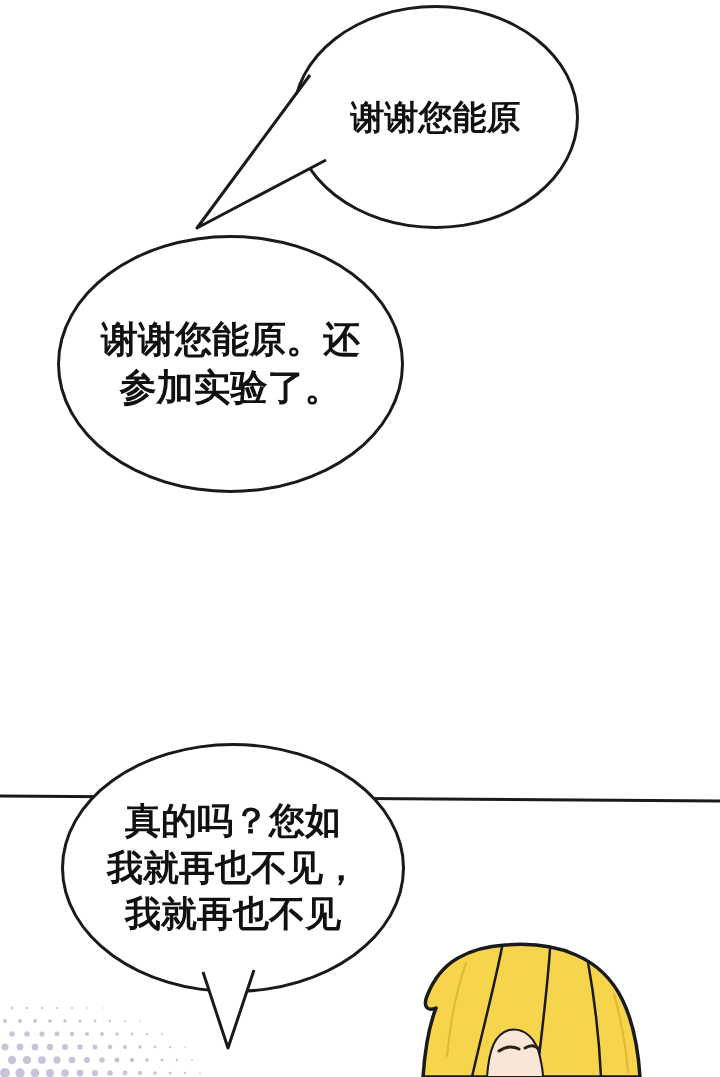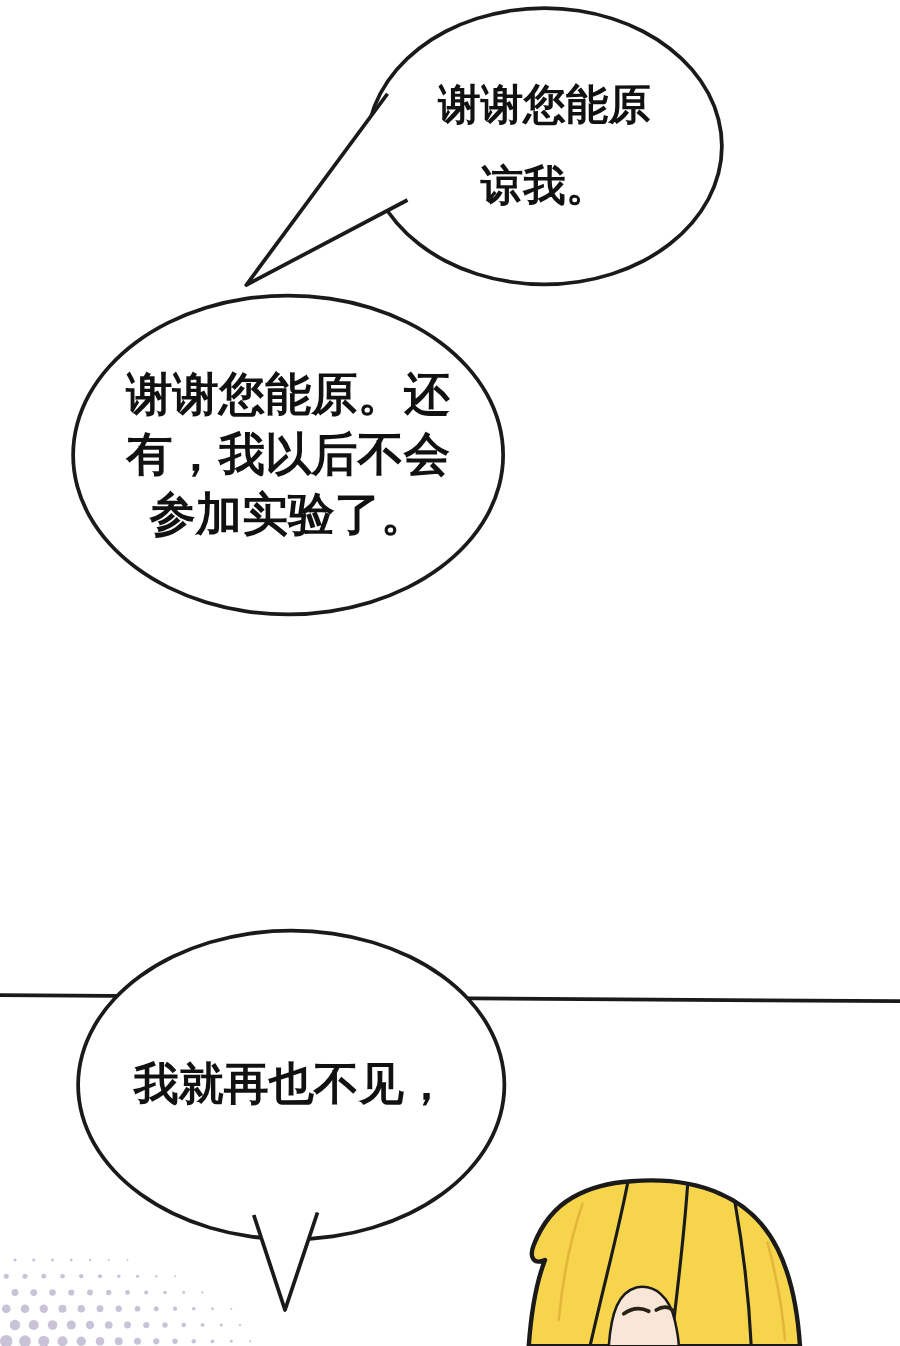--- a/index.html
+++ b/index.html
@@ -118,31 +118,31 @@
       <path stroke="#1a1a1a" stroke-width="2" d="M 487 1077 C 489 1049 495 1034 509 1030
                C 524 1027 536 1038 540 1057
                C 542 1066 543 1072 543 1077 Z" fill="#f9e6d6"></path>
       <path fill="none" stroke="#2a2118" stroke-width="3" stroke-linecap="round" d="M 499 1051 Q 509 1044 519 1049"></path>
       <path fill="none" stroke="#2a2118" stroke-width="3" stroke-linecap="round" d="M 525 1048 Q 533 1043 539 1049"></path>
     </g>
   </svg>
 
   <div id="bubble-1" class="bubble">
     <span class="line">谢谢您能原</span>
-    <span class="line">谅我。</span>
   </div>
 
   <div id="bubble-2" class="bubble">
     <span class="line">谢谢您能原。还</span>
-    <span class="line">有，我以后不会</span>
     <span class="line">参加实验了。</span>
   </div>
 
   <div id="bubble-3" class="bubble">
+    <span class="line">真的吗？您如</span>
     <span class="line">我就再也不见，</span>
+    <span class="line">我就再也不见</span>
   </div>
 
   <svg id="tail-layer" class="layer" viewBox="0 0 720 1077">
     <path d="M 310 75 L 197 228 L 326 160" fill="#ffffff" stroke="#1a1a1a" stroke-width="3" stroke-linejoin="round"></path>
     <path d="M 203 972 L 228 1048 L 254 970" fill="#ffffff" stroke="#1a1a1a" stroke-width="3" stroke-linejoin="round"></path>
   </svg>
 
 </div>
 
 </body></html>

